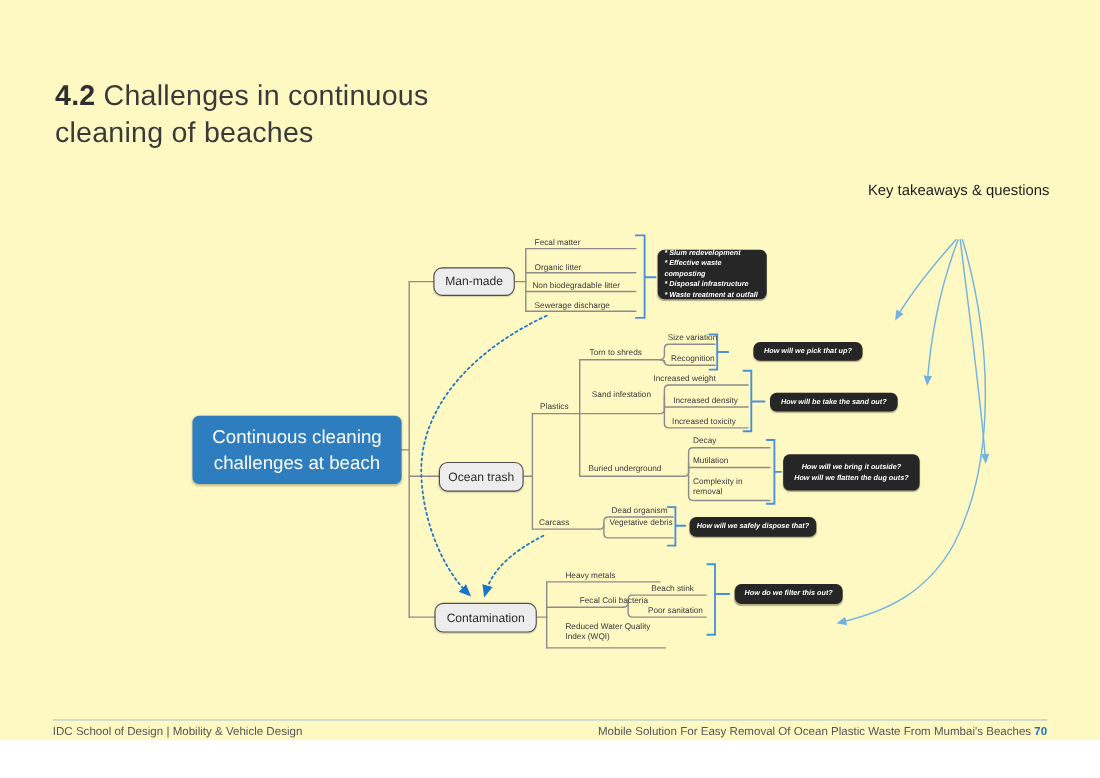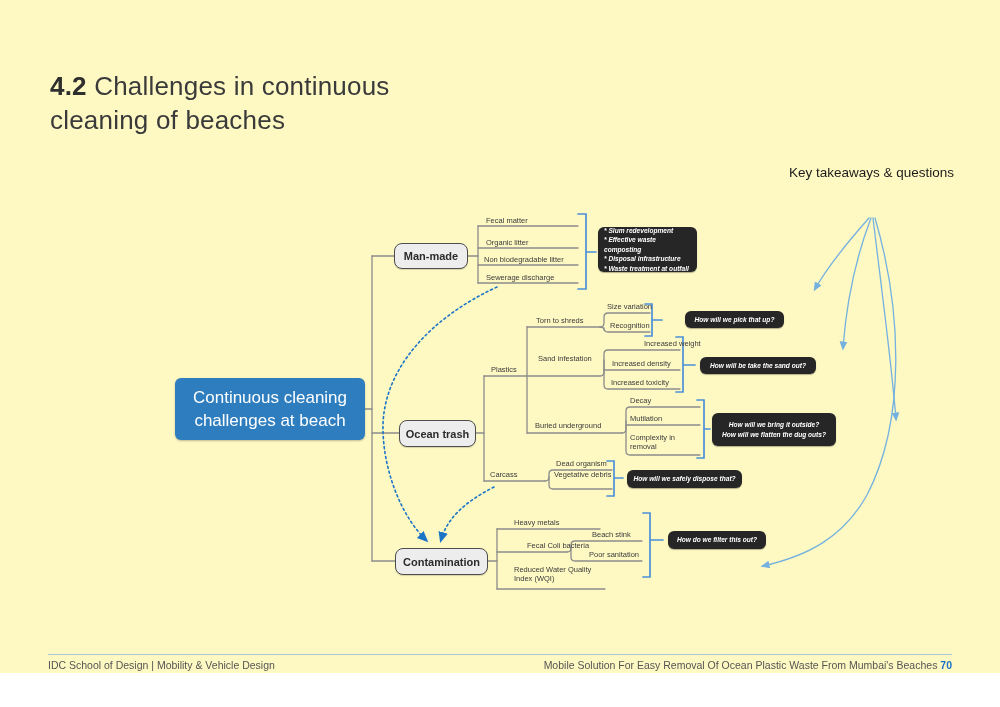--- a/index.html
+++ b/index.html
@@ -19,21 +19,21 @@
   
   .root{
     left:175px;top:378px;width:190px;height:62px;background:#2e7dbe;border-radius:6px;
     color:#fff;font-size:17px;line-height:23px;display:flex;align-items:center;justify-content:center;
     text-align:center;padding:0 10px;box-sizing:border-box;box-shadow:0 1px 2px rgba(0,0,0,.25);
   }
 
   
   .node{
     background:#ededed;border:1.4px solid #4d4d4d;border-radius:8px;color:#2b2b2b;
-    font-weight:700;font-size:11px;display:flex;align-items:center;justify-content:center;
+    font-weight:400;font-size:11px;display:flex;align-items:center;justify-content:center;
     box-sizing:border-box;box-shadow:0 1px 1px rgba(0,0,0,.15);
   }
   .n-manmade{left:394px;top:243px;width:74px;height:26px;}
   .n-ocean{left:399px;top:420px;width:77px;height:27px;}
   .n-contam{left:395px;top:548px;width:93px;height:27px;}
 
   
   .leaf{font-size:7.5px;color:#3a3a3a;white-space:nowrap;line-height:9px;}
   .leaf.wrap{white-space:normal;}
 
@@ -157,21 +157,21 @@
   <div class="abs leaf" style="left:486px;top:216px;">Fecal matter</div>
   <div class="abs leaf" style="left:486px;top:238px;">Organic litter</div>
   <div class="abs leaf" style="left:484px;top:255px;">Non biodegradable litter</div>
   <div class="abs leaf" style="left:486px;top:273px;">Sewerage discharge</div>
 
   <div class="abs leaf" style="left:491px;top:365px;">Plastics</div>
   <div class="abs leaf" style="left:536px;top:316px;">Torn to shreds</div>
   <div class="abs leaf" style="left:607px;top:302px;">Size variation</div>
   <div class="abs leaf" style="left:610px;top:321px;">Recognition</div>
   <div class="abs leaf" style="left:538px;top:354px;">Sand infestation</div>
-  <div class="abs leaf" style="left:644px;top:339px;">Increased weight</div>
+  <div class="abs leaf" style="left:594px;top:339px;">Increased weight</div>
   <div class="abs leaf" style="left:612px;top:359px;">Increased density</div>
   <div class="abs leaf" style="left:611px;top:378px;">Increased toxicity</div>
   <div class="abs leaf" style="left:535px;top:421px;">Buried underground</div>
   <div class="abs leaf" style="left:630px;top:396px;">Decay</div>
   <div class="abs leaf" style="left:630px;top:414px;">Mutilation</div>
   <div class="abs leaf wrap" style="left:630px;top:433px;width:58px;">Complexity in removal</div>
   <div class="abs leaf" style="left:490px;top:470px;">Carcass</div>
   <div class="abs leaf" style="left:556px;top:459px;">Dead organism</div>
   <div class="abs leaf" style="left:554px;top:470px;">Vegetative debris</div>
 

